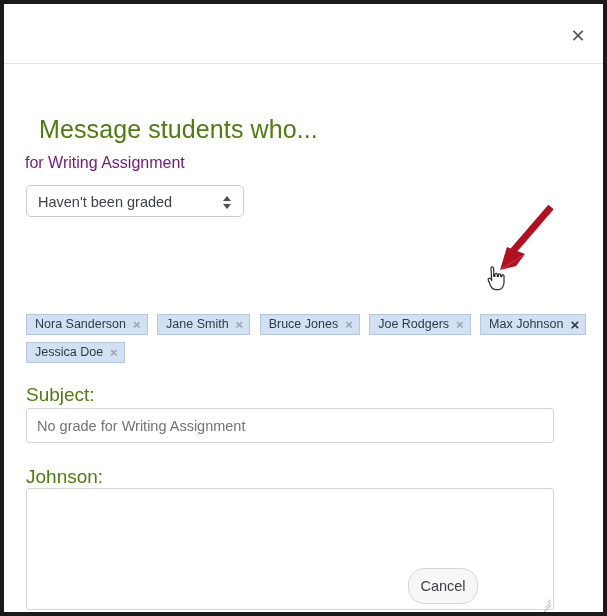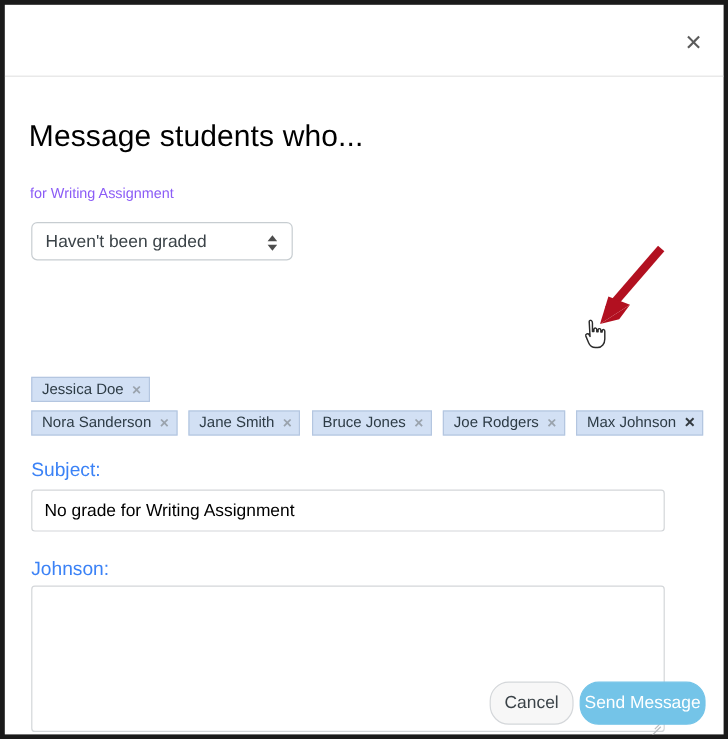--- a/index.html
+++ b/index.html
@@ -57,31 +57,31 @@
     position: relative;
     padding: 0;
   }
 
   .heading {
     position: absolute;
     left: 19px;
     top: 35px;
     font-size: 25px;
     font-weight: normal;
-    color: #000000;
-    margin: 1px;
+    color: #4d7c0f;
+    margin: 16px;
     letter-spacing: 0.1px;
   }
 
   .subheading {
     position: absolute;
     left: 21px;
     top: 90px;
-    font-size: 12px;
-    color: #8b5cf6;
+    font-size: 16px;
+    color: #701a75;
   }
 
   
   .select-wrap {
     position: absolute;
     left: 22px;
     top: 121px;
     width: 218px;
     height: 32px;
     box-sizing: border-box;
@@ -148,40 +148,40 @@
     color: #9aa3ad;
     cursor: pointer;
     font-weight: bold;
   }
   .pill-x.hovered { color: #333a40; font-size: 15px; line-height: 19px; }
 
   
   .field-label {
     position: absolute;
     left: 22px;
-    font-size: 16px;
-    color: #3b82f6;
+    font-size: 19px;
+    color: #4d7c0f;
   }
   .label-subject { top: 320px; }
   .label-message { top: 402px; }
 
   .text-input {
     position: absolute;
     left: 22px;
     top: 344px;
     width: 528px;
     height: 35px;
     box-sizing: border-box;
     background: #ffffff;
     border: 1px solid #d3d6d9;
     border-radius: 3px;
     padding: 0 10px;
     font-family: "Liberation Sans", sans-serif;
     font-size: 14.5px;
-    color: #000000;
+    color: #737373;
     outline: none;
   }
 
   .textarea-wrap {
     position: absolute;
     left: 22px;
     top: 424px;
     width: 528px;
     height: 122px;
     box-sizing: border-box;
@@ -287,59 +287,58 @@
       <span class="select-value">Haven't been graded</span>
       <span class="select-arrows">
         <span class="up"></span>
           <span class="dn"></span>
       </span>
     </div>
 
     <div class="pill-area">
       <div class="pill-row">
         <span class="pill">
-          <span class="pill-label">Jessica Doe</span><span class="pill-x">×</span>
+          <span class="pill-label">Nora Sanderson</span><span class="pill-x">×</span>
+        </span>
+        <span class="pill">
+          <span class="pill-label">Jane Smith</span><span class="pill-x">×</span>
+        </span>
+        <span class="pill">
+          <span class="pill-label">Bruce Jones</span><span class="pill-x">×</span>
+        </span>
+        <span class="pill">
+          <span class="pill-label">Joe Rodgers</span><span class="pill-x">×</span>
+        </span>
+        <span class="pill">
+          <span class="pill-label">Max Johnson</span><span class="pill-x hovered">×</span>
         </span>
       </div>
       <div class="pill-row">
         <span class="pill">
-          <span class="pill-label">Nora Sanderson</span><span class="pill-x">×</span>
-        </span>
-        <span class="pill">
-          <span class="pill-label">Jane Smith</span><span class="pill-x">×</span>
-        </span>
-        <span class="pill">
-          <span class="pill-label">Bruce Jones</span><span class="pill-x">×</span>
-        </span>
-        <span class="pill">
-          <span class="pill-label">Joe Rodgers</span><span class="pill-x">×</span>
-        </span>
-        <span class="pill">
-          <span class="pill-label">Max Johnson</span><span class="pill-x hovered">×</span>
+          <span class="pill-label">Jessica Doe</span><span class="pill-x">×</span>
         </span>
       </div>
     </div>
 
     <div class="field-label label-subject">Subject:</div>
     <input class="text-input" type="text" value="No grade for Writing Assignment" style="">
 
     <div class="field-label label-message">Johnson:</div>
     <div class="textarea-wrap">
       <textarea placeholder="" style=""></textarea>
       <span class="resize-grip">
         <i></i>
           <i></i>
           <i></i>
       </span>
     </div>
   </div>
 
   <div class="dialog-footer">
     <div class="btn btn-cancel">Cancel</div>
-    <div class="btn btn-send">Send Message</div>
   </div>
 
   <svg class="annotation" viewBox="0 0 607 616" xmlns="http://www.w3.org/2000/svg">
     <g>
       <line x1="547" y1="203" x2="503" y2="254" stroke="#b21020" stroke-width="7" stroke-linecap="butt"></line>
       <polygon points="496,266 521,250 503,243" fill="#b21020"></polygon>
       <polygon points="496,266 521,250 512,262" fill="#b21020"></polygon>
     </g>
   </svg>
 

